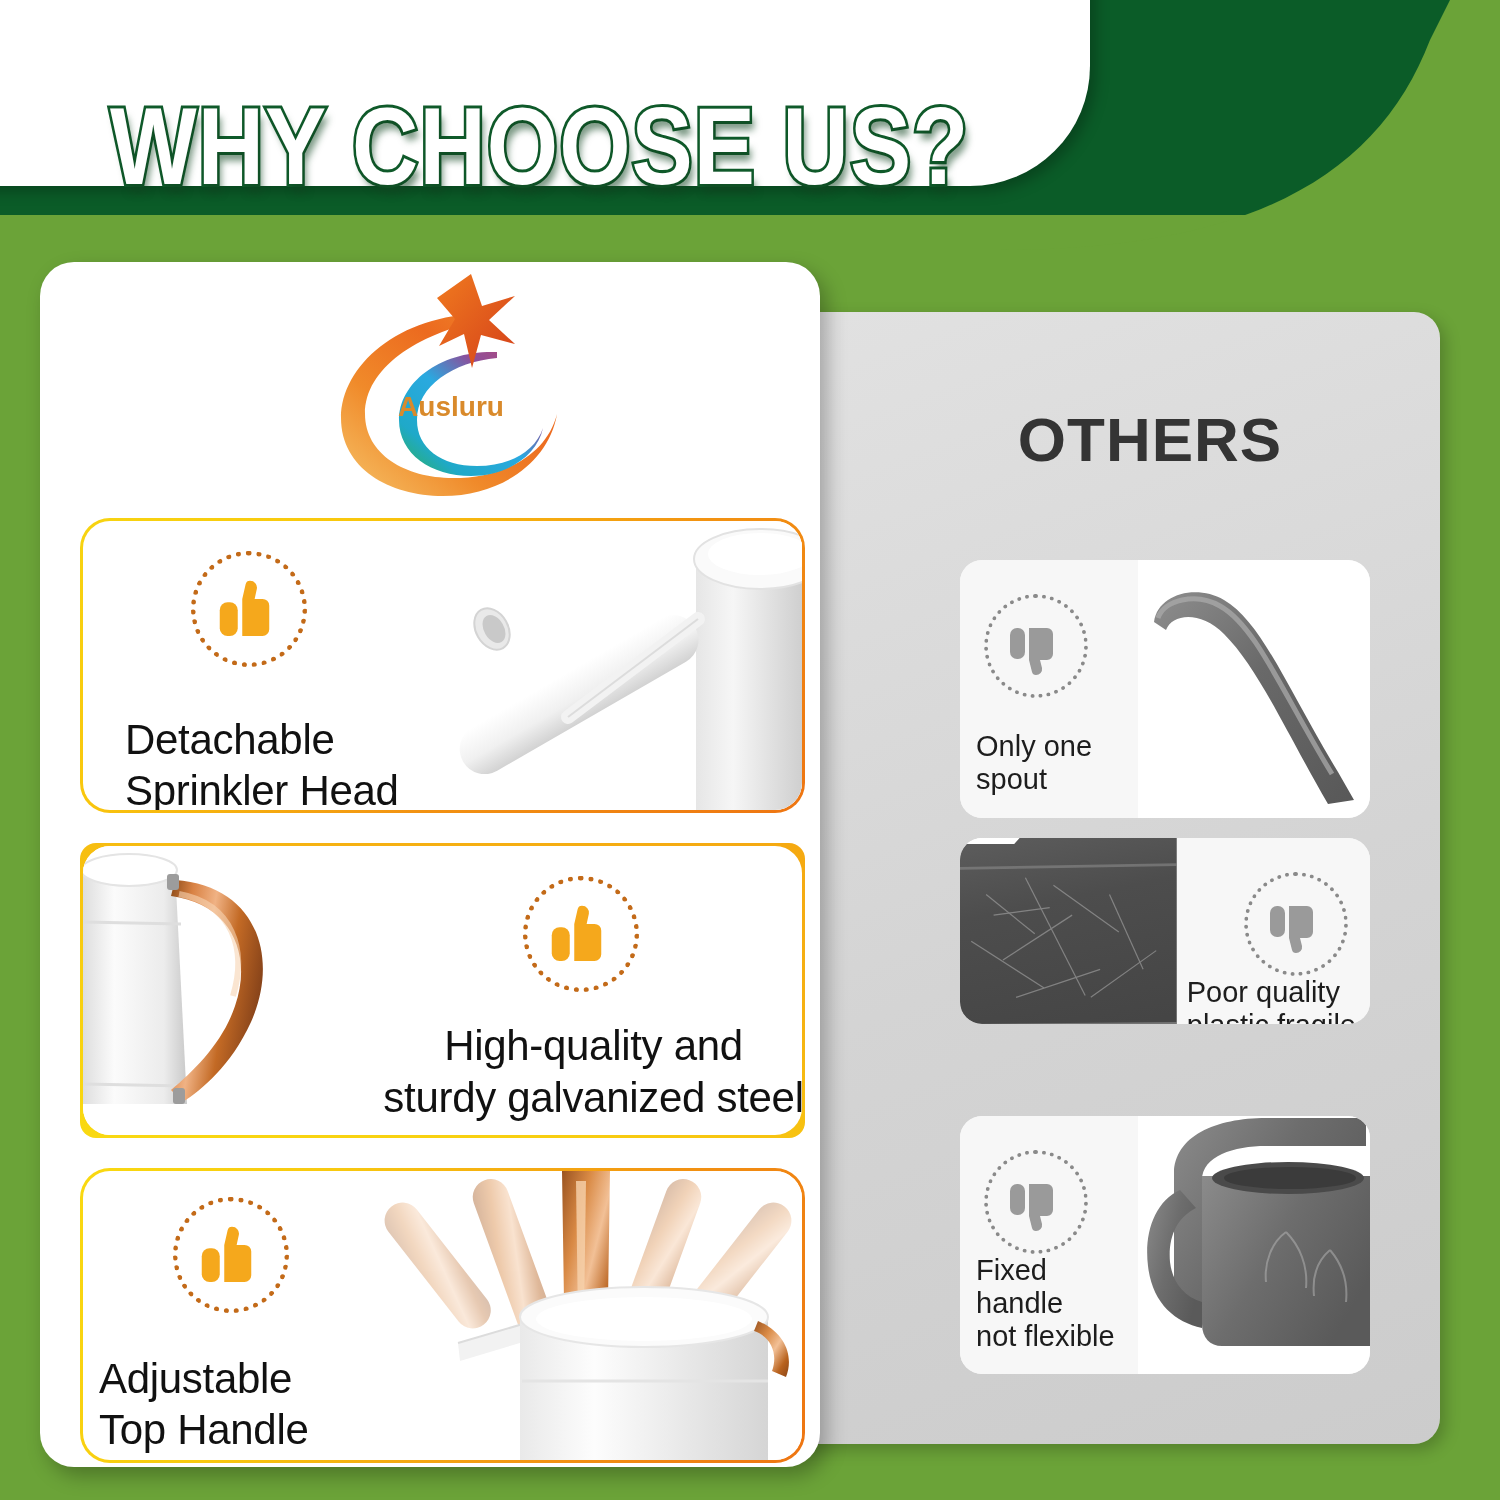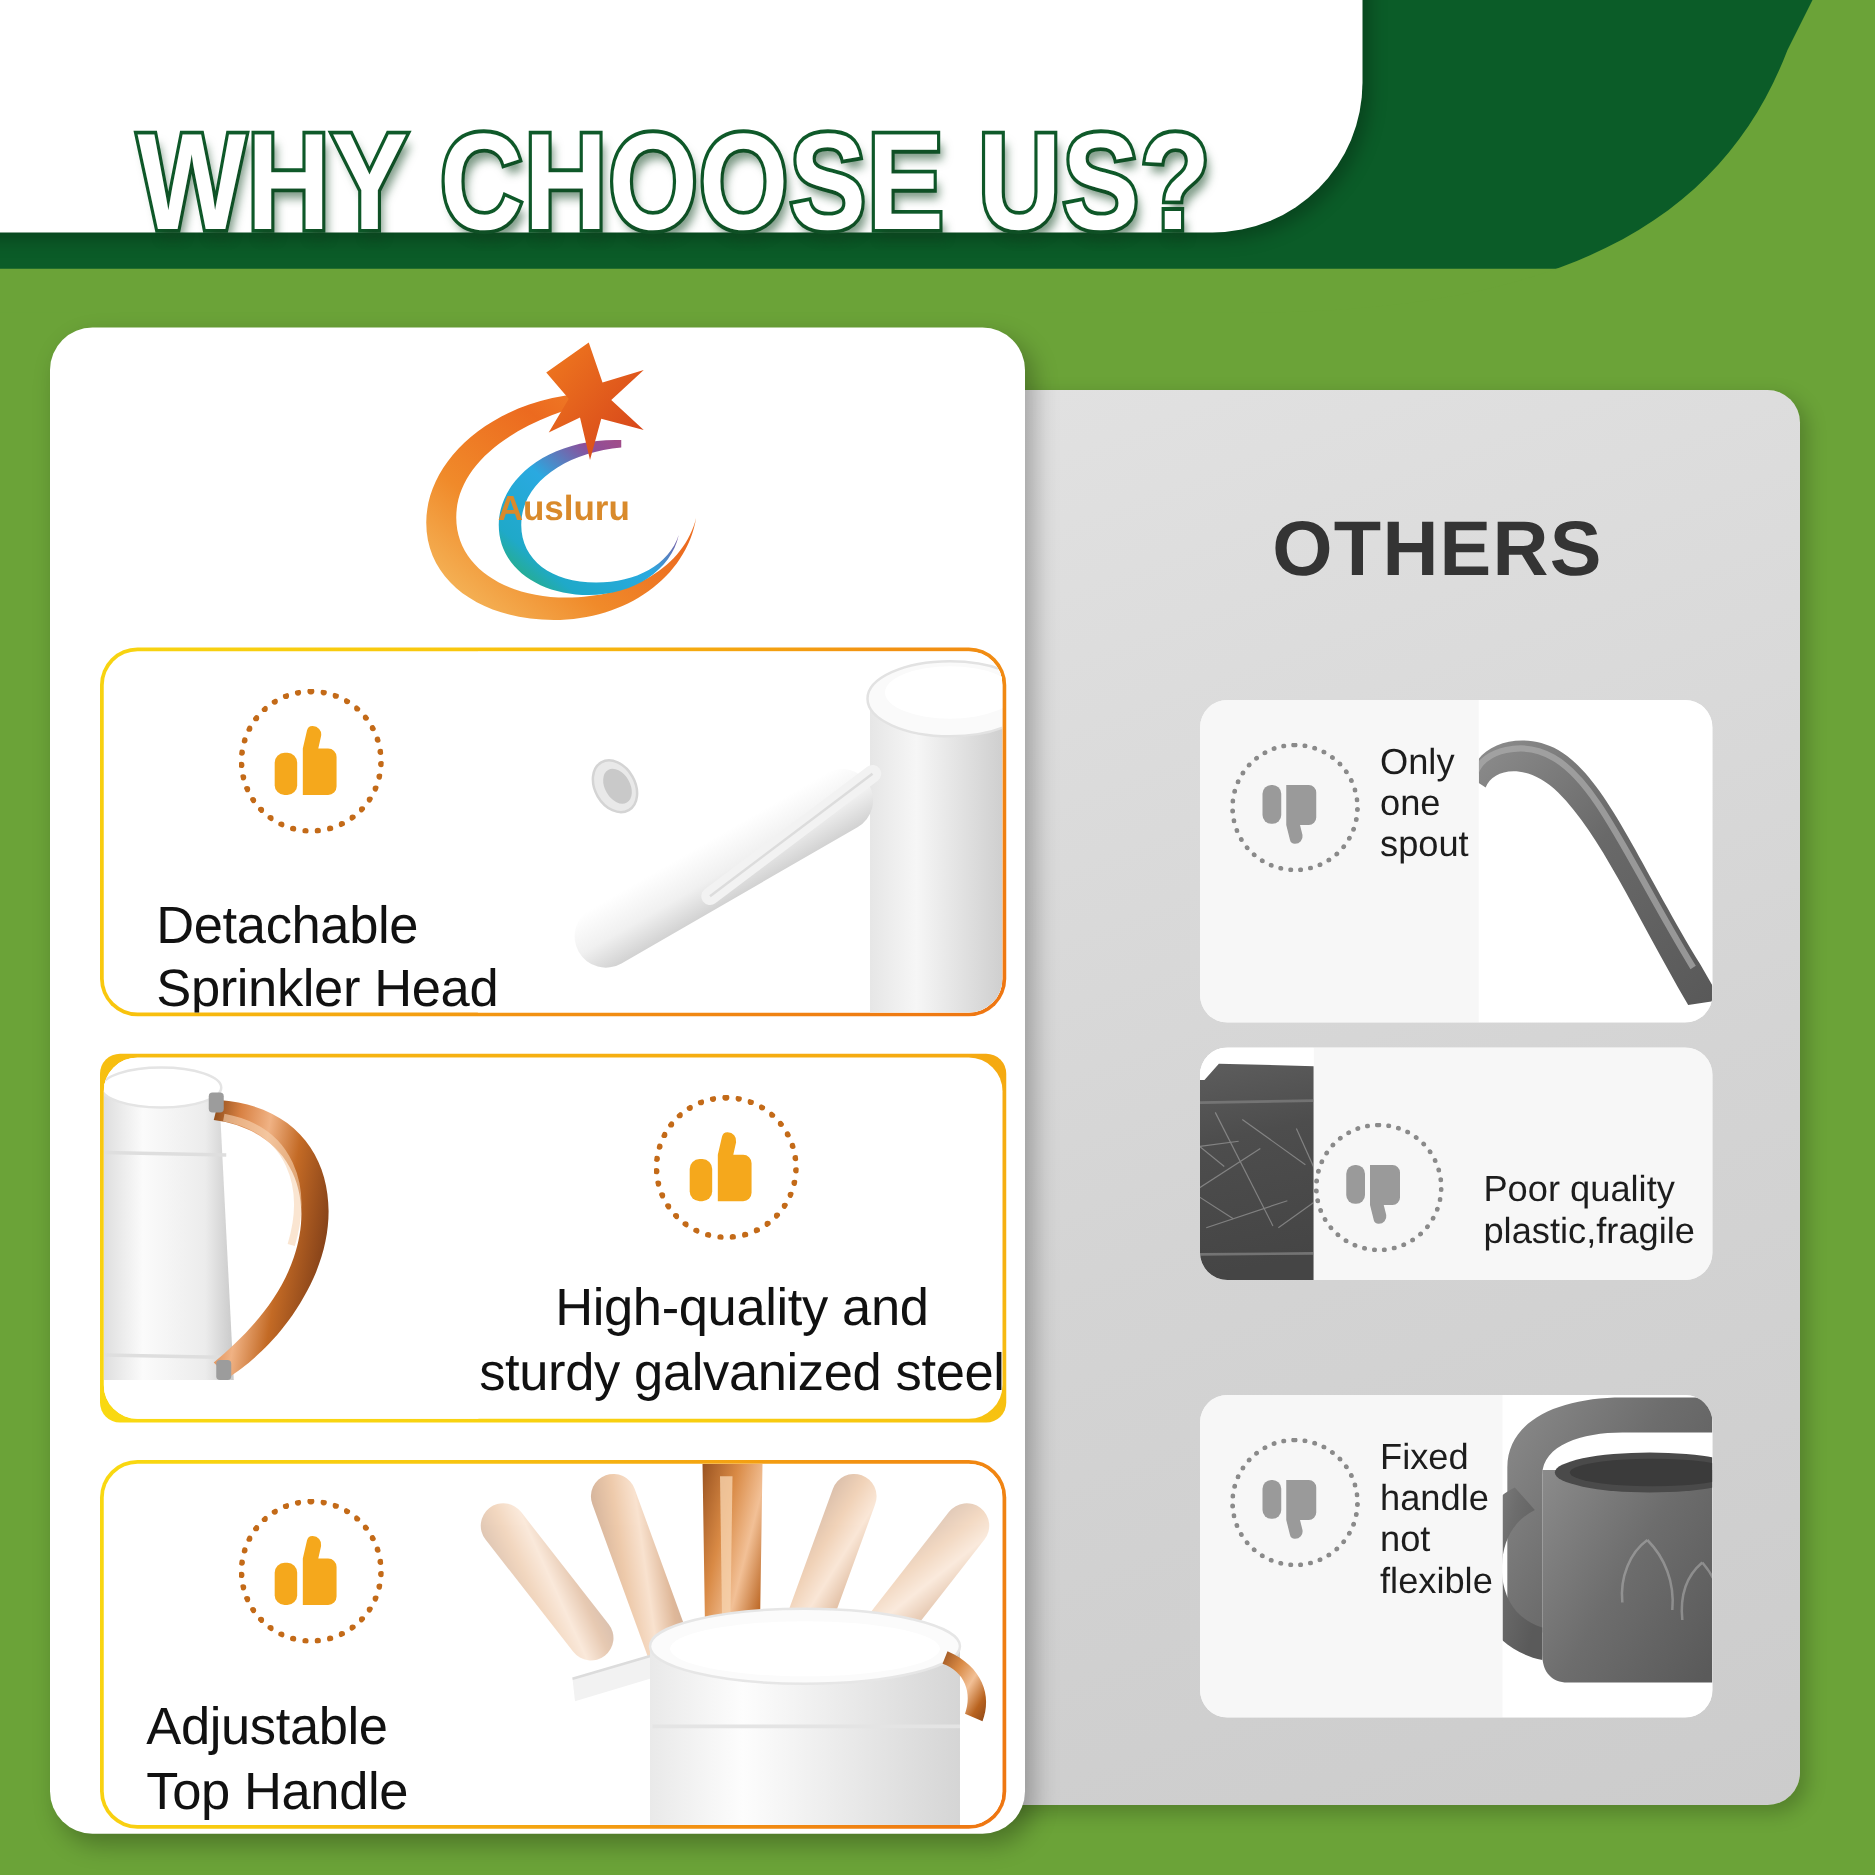--- a/index.html
+++ b/index.html
@@ -90,21 +90,21 @@
     background: #f7f7f7;
     border-radius: 22px;
     overflow: hidden;
     z-index: 11;
     display: flex;
   }
   .other-card .oc-text-side {
     position: relative;
     flex: 0 0 178px;
     display: flex;
-    flex-direction: row;
+    flex-direction: column;
     justify-content: space-between;
     padding: 34px 0 22px 0;
     background: #f7f7f7;
   }
   .other-card.reverse { flex-direction: row-reverse; }
   .other-card.reverse .oc-text-side { align-items: flex-end; }
 
   .oc-label {
     font-size: 29px;
     color: #1d1d1d;
@@ -468,21 +468,21 @@
           <path d="M204 10 L214 10 L212 150 L206 150 Z" fill="#f6d2ad" opacity="0.8"></path>
           <path d="M86 172 L168 148 L168 166 L88 190 Z" fill="#f2f2f2"></path>
           <path d="M86 172 L168 148" stroke="#dcdcdc" stroke-width="2"></path>
           <path d="M148 144 L396 144 L396 295 L148 295 Z" fill="url(#canBody3)"></path>
           <ellipse cx="272" cy="146" rx="124" ry="30" fill="#fbfbfb" stroke="#e6e6e6" stroke-width="2"></ellipse>
           <ellipse cx="272" cy="148" rx="108" ry="22" fill="#ffffff"></ellipse>
           <path d="M150 210 L396 210" stroke="#e4e4e4" stroke-width="3"></path>
           <path d="M386 150 C414 162 422 186 414 206 L400 200 C406 184 400 166 382 160 Z" fill="url(#copper3)"></path>
         </svg>
       </div>
-      <div class="fc-side" style="padding:26px 0 0 34px; width:400px; justify-content:center;">
+      <div class="fc-side" style="padding:26px 0 0 16px; width:400px; justify-content:flex-start;">
         <div class="thumb-circle up" style="margin-left:74px;">
           <svg width="72" height="72" viewBox="0 0 64 64">
             <rect x="6" y="26" width="16" height="30" rx="7" fill="#f5a81c"></rect>
             <path d="M26 56 h18 a6 6 0 0 0 6 -6 v-21 a6 6 0 0 0 -6 -6 h-7 l2 -9 a6 6 0 0 0 -6 -7 a4 4 0 0 0 -4 3 l-3 13 z" fill="#f5a81c"></path>
           </svg>
         </div>
         <div class="fc-label" style="margin-top:40px;">Adjustable
 Top Handle</div>
       </div>
     </div>

